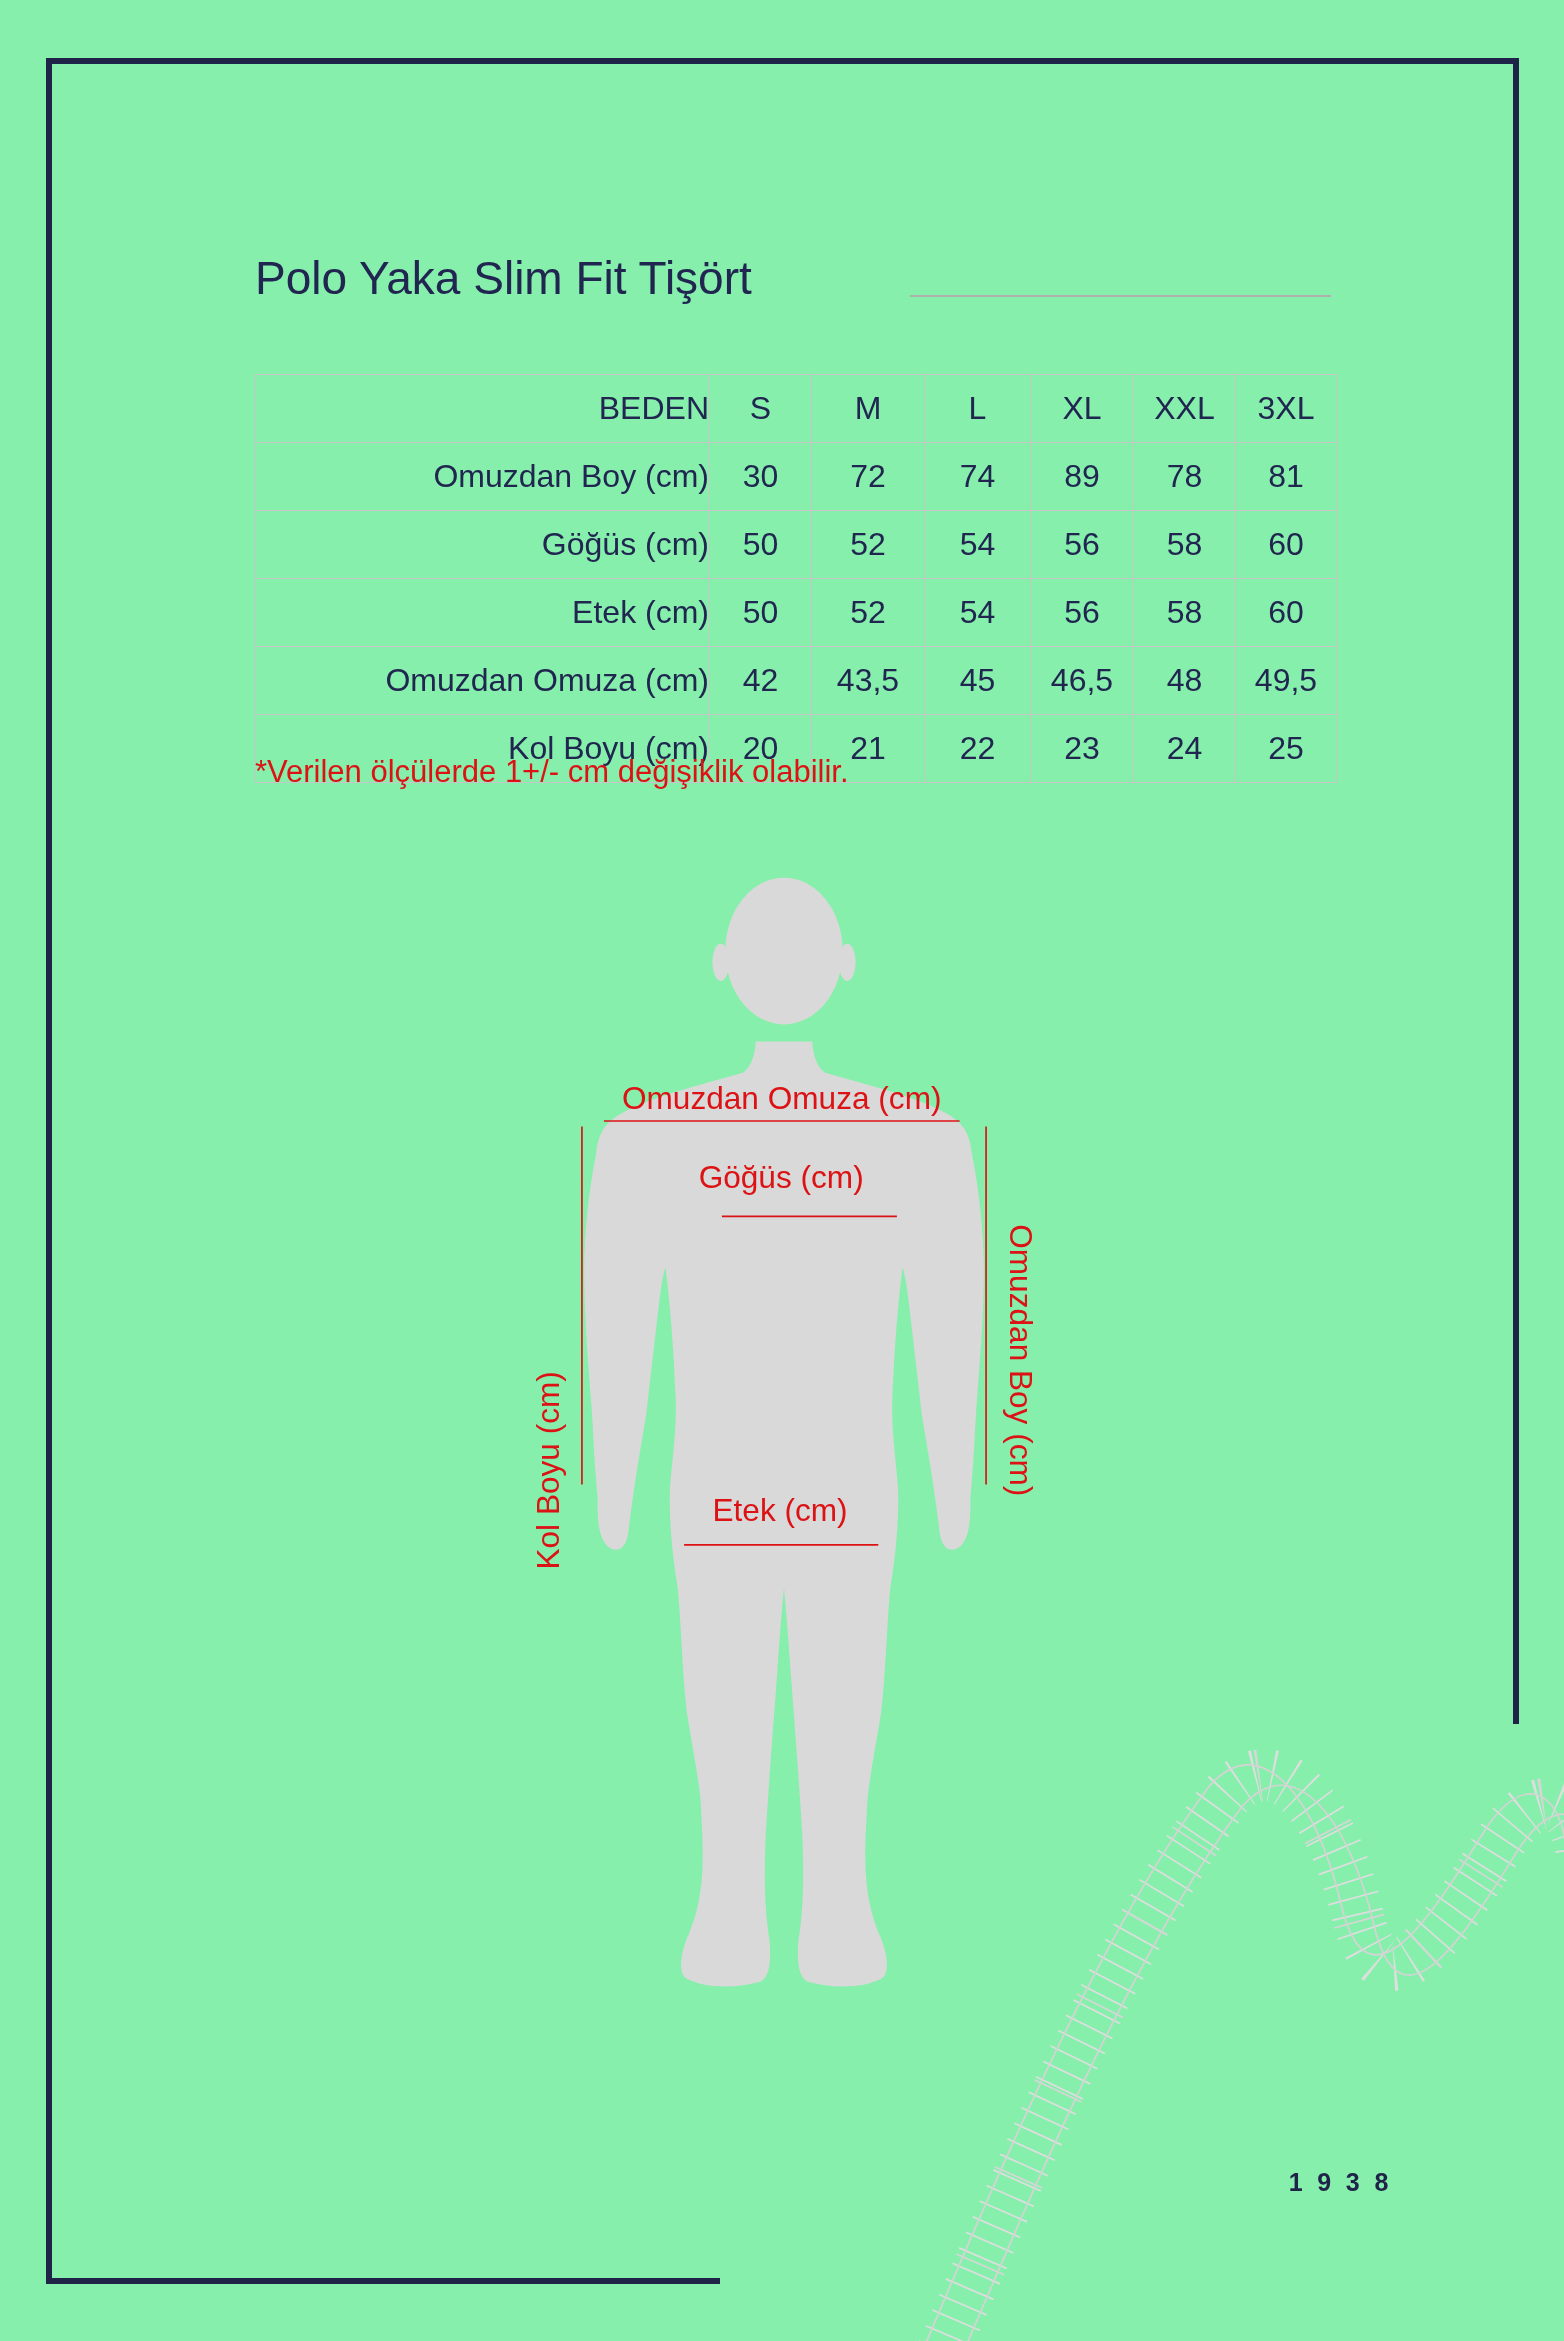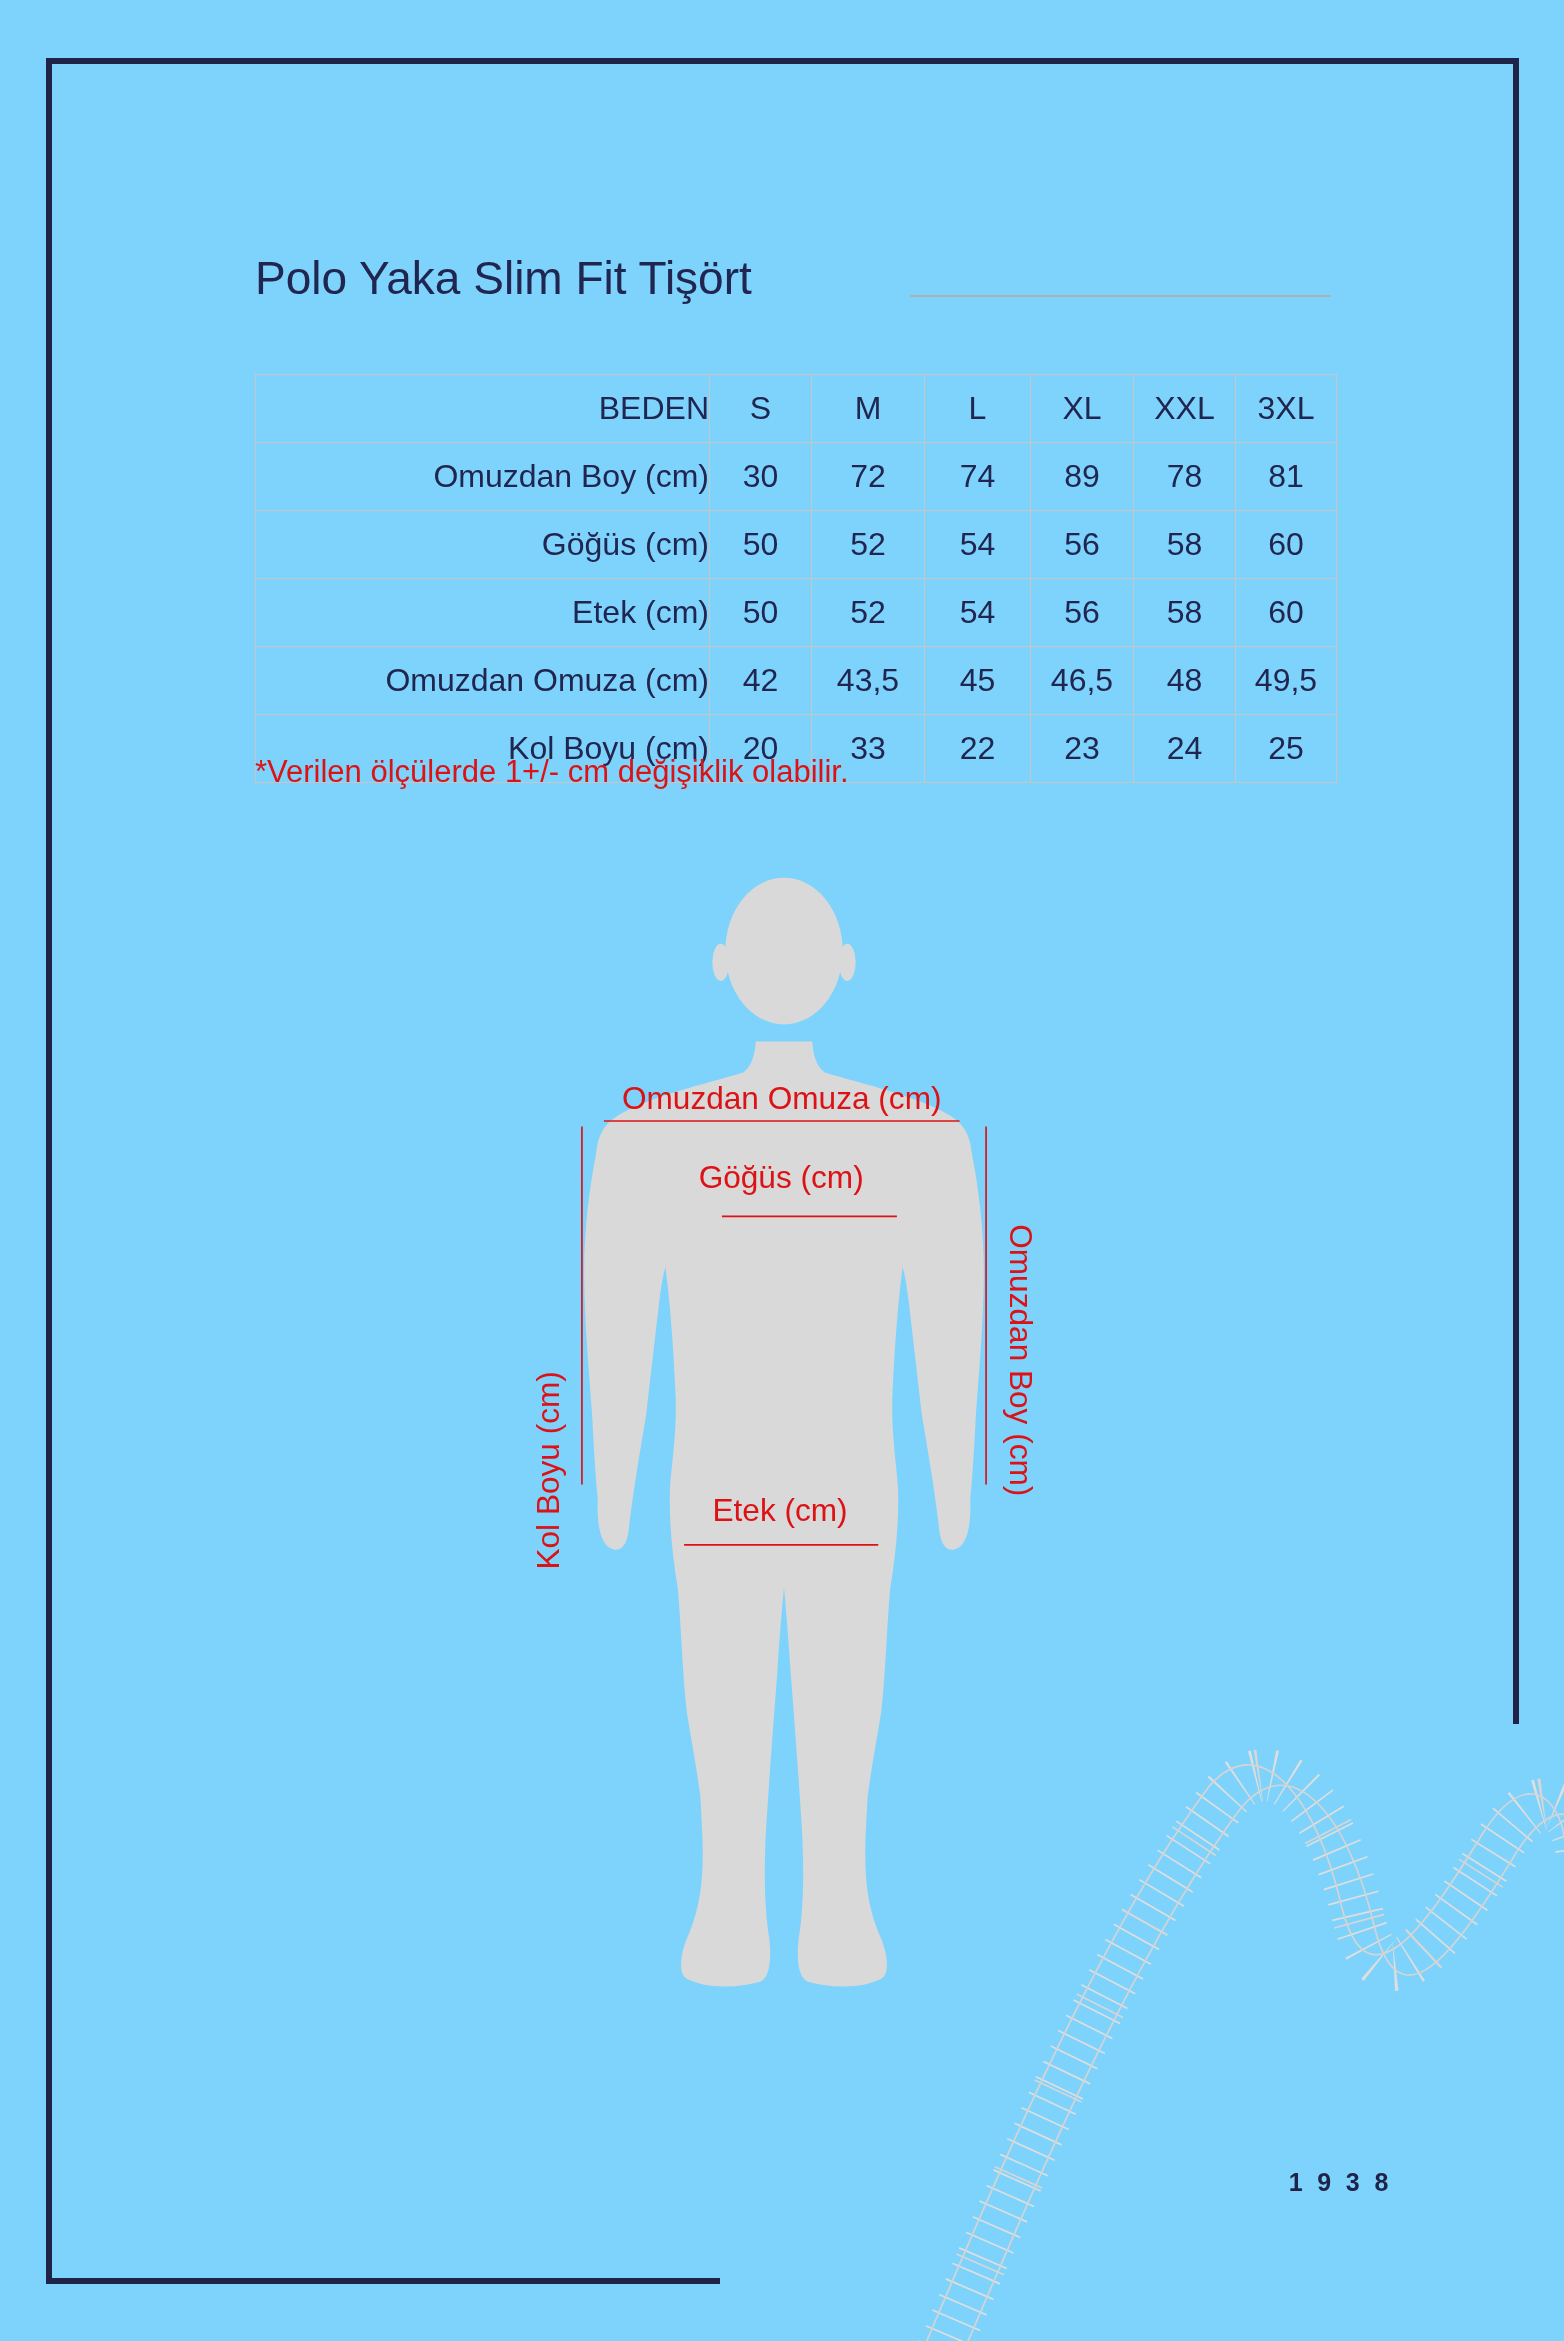--- a/index.html
+++ b/index.html
@@ -1,18 +1,18 @@
 <!DOCTYPE html>
 <html style="font-size:9px"><head>
 <meta charset="utf-8">
 <style>
   html,body{margin:0;padding:0;background:#ffffff;}
   body{width:1565px;height:2342px;position:relative;overflow:hidden;
        font-family:"Liberation Sans","DejaVu Sans",sans-serif;color:#212650;}
-  #page{position:absolute;inset:0;background:#7dd3fc;}
+  #page{position:absolute;inset:0;background:#86efac;}
 
   
   .frame{position:absolute;background:#1f2347;}
   #frame-top{left:46px;top:58px;width:1473px;height:6.2px;}
   #frame-left{left:46px;top:58px;width:6.2px;height:2226px;}
   #frame-right{left:1513px;top:58px;width:6.2px;height:1666px;}
   #frame-bottom{left:46px;top:2278px;width:674px;height:6.2px;}
 
   
   #title{position:absolute;left:255px;top:253px;font-size:46px;line-height:1.1;
@@ -108,21 +108,21 @@
       <td>42</td>
       <td>43,5</td>
       <td>45</td>
       <td>46,5</td>
       <td>48</td>
       <td>49,5</td>
     </tr>
     <tr>
       <td class="rowlabel">Kol Boyu (cm)</td>
       <td>20</td>
-      <td>33</td>
+      <td>21</td>
       <td>22</td>
       <td>23</td>
       <td>24</td>
       <td>25</td>
     </tr>
     </tbody>
   </table>
 
   <div id="note">*Verilen ölçülerde 1+/- cm değişiklik olabilir.</div>
 

